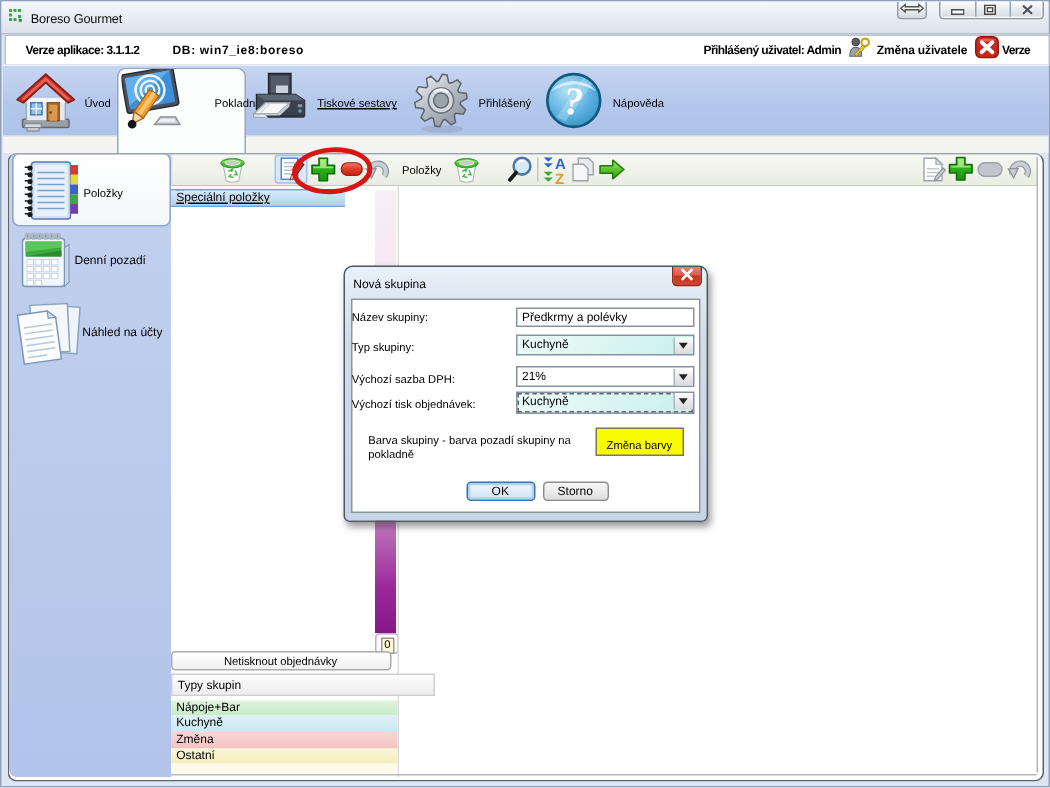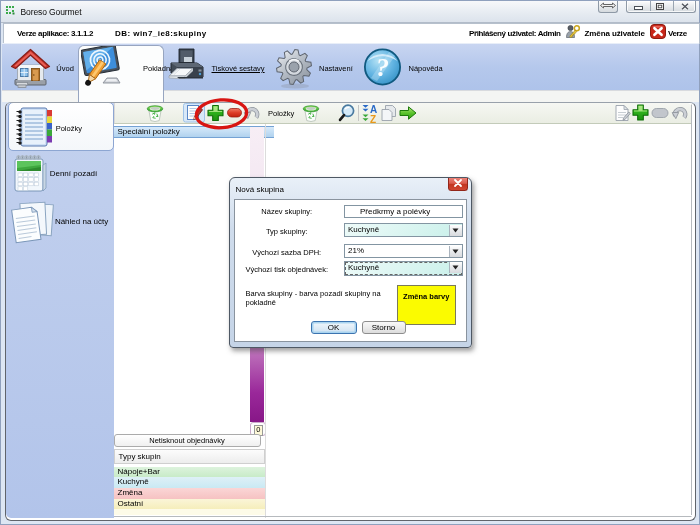--- a/index.html
+++ b/index.html
@@ -14,28 +14,28 @@
   #tab-pokladna{left:77px;top:44px;width:86px;height:57px;background:#fcfdfd;border:1px solid #97a5c0;border-bottom:none;border-radius:6px 6px 0 0;box-sizing:border-box;}
   .navtext{font-size:7.5px;color:#000;}
   #mainpanel{left:4px;top:101px;width:690.5px;height:418.5px;border:1.5px solid #60646b;border-top-color:#99a1ab;border-radius:6px;background:#fff;box-sizing:border-box;}
   #mpi{position:absolute;left:0;top:0;width:687px;height:415px;overflow:hidden;border-radius:5px;}
   
   #sidebar{left:0;top:0;width:108px;height:415px;background:linear-gradient(180deg,#c3d1ee,#b2c4ea);}
   #side-sel{left:2px;top:-1px;width:104px;height:47px;background:linear-gradient(#ffffff,#f4f7fa);border:1px solid #8da6d2;border-radius:5px;}
   .sidetext{font-size:7.5px;color:#000;}
   #strip{left:108px;top:0;width:576.5px;height:20px;background:linear-gradient(#f6f7f3,#eaede3);border-bottom:1px solid #c3cbb9;border-left:1px solid #d8d8d8;border-radius:0 5px 0 0;}
   .striptext{font-size:7.5px;color:#000;}
-  #selrow{left:107.5px;top:23px;width:160px;height:9.5px;background:linear-gradient(#d6e9fa,#b0d2ee);border-top:1px solid #74a2d4;border-bottom:1px solid #74a2d4;box-sizing:content-box;}
+  #selrow{left:107.5px;top:23px;width:116px;height:9.5px;background:linear-gradient(#d6e9fa,#b0d2ee);border-top:1px solid #74a2d4;border-bottom:1px solid #74a2d4;box-sizing:content-box;text-decoration:underline;}
   #purplebar{left:244px;top:24px;width:14px;height:295px;background:linear-gradient(#f7eef5 0%,#f2e3f0 35%,#e3c0e0 55%,#c077bd 75%,#9a289a 90%,#871787 100%);}
   #zerobadge{left:243.5px;top:319px;width:14px;height:12px;background:#fdfdfd;border:1px solid #caa8ca;border-radius:3px;}
   #vertsep{left:258.5px;top:21px;width:1px;height:395px;background:#dcdcdc;}
   #btn-netisk{left:107.5px;top:330.5px;width:147px;height:13px;background:linear-gradient(#ffffff,#f0f0f0);border:1px solid #ababab;border-radius:3px;box-sizing:border-box;}
-  #typy-hdr{left:107.5px;top:346px;width:151px;height:15px;background:linear-gradient(#fcfcfc,#ededed);border:1px solid #cfcfcf;box-sizing:border-box;}
+  #typy-hdr{left:107.5px;top:346px;width:176px;height:15px;background:linear-gradient(#fcfcfc,#ededed);border:1px solid #cfcfcf;box-sizing:border-box;}
   .trow{position:absolute;left:107.5px;width:151px;height:10.7px;font-size:8px;line-height:10.4px;padding-left:4px;box-sizing:border-box;color:#000;}
-  .dlbl{font-size:7.5px;color:#000;text-align:center;}
+  .dlbl{font-size:7.5px;color:#000;text-align:left;}
   .combo{width:119px;height:14px;border:1px solid #8395a2;box-sizing:border-box;}
   .combo span{font-size:8px;line-height:12px;padding-left:3px;display:block;}
   .cbtn{position:absolute;right:0.5px;top:0.5px;width:12px;height:11px;background:linear-gradient(#fefefe,#e8eaec 50%,#d8dade);border-left:1px solid #aab4be;display:flex;align-items:center;justify-content:center;}
 </style></head>
 <body>
 <div id="win">
   <div id="titlebar" class="ab"></div>
   <svg class="ab" style="left:5px;top:4.5px" width="9" height="9" viewBox="0 0 9 9">
       <rect x="0" y="0" width="9" height="9" fill="none"></rect>
       <g fill="#3aaa4a">
@@ -65,21 +65,21 @@
         <rect x="0.5" y="0.5" width="7" height="6" fill="#fff" stroke="#444" stroke-width="1"></rect>
         <rect x="2.2" y="2.2" width="3.6" height="2.6" fill="none" stroke="#444" stroke-width="0.9"></rect>
       </svg>
     <svg style="position:absolute;left:54px;top:2px" width="8" height="7" viewBox="0 0 8 7">
         <path d="M1 0.8 L7 6.2 M7 0.8 L1 6.2" stroke="#fff" stroke-width="2.4"></path>
         <path d="M1 0.8 L7 6.2 M7 0.8 L1 6.2" stroke="#51565e" stroke-width="1.5"></path>
       </svg>
   </div>
   <div id="inforow" class="ab"></div>
   <div class="ab b8" style="left:16px;top:27.5px;letter-spacing:-0.35px;">Verze aplikace: 3.1.1.2</div>
-  <div class="ab b8" style="left:114px;top:27.5px;letter-spacing:0.45px;">DB: win7_ie8:skupiny</div>
+  <div class="ab b8" style="left:114px;top:27.5px;letter-spacing:0.45px;">DB: win7_ie8:boreso</div>
   <div class="ab b8" style="left:468px;top:27.5px;letter-spacing:-0.38px;">Přihlášený uživatel: Admin</div>
   <div class="ab b8" style="left:583.5px;top:27.5px;letter-spacing:-0.1px;">Změna uživatele</div>
   <div class="ab b8" style="left:667px;top:27.5px;letter-spacing:-0.45px;">Verze</div>
   <svg class="ab" style="left:564px;top:22.5px" width="16" height="16" viewBox="0 0 16 16">
     <circle cx="5.5" cy="4" r="2.6" fill="#5a5f66" stroke="#3a3f45" stroke-width="0.6"></circle>
     <path d="M1.5 13.5 C1.5 9.5 3 7.5 5.5 7.5 C8 7.5 9.5 9.5 9.5 13.5 Z" fill="#9aa2ab" stroke="#5a626b" stroke-width="0.7"></path>
     <circle cx="11.8" cy="4.2" r="2.5" fill="none" stroke="#caa61e" stroke-width="1.5"></circle>
     <path d="M10.2 6.2 L4.8 12.2 L5.6 13.4 L7.2 13 L7 11.8 L8.2 11.6 L8.1 10.4 L9.4 10.3 L11.6 7.6 Z" fill="#e8c63a" stroke="#9a7d14" stroke-width="0.6"></path>
   </svg>
   <svg class="ab" style="left:648.5px;top:23px" width="16" height="15" viewBox="0 0 16 15">
@@ -87,21 +87,21 @@
     <rect x="0.5" y="0.5" width="15" height="14" rx="3.5" fill="none" stroke="#8e1b10" stroke-width="1"></rect>
     <path d="M2 2.6 Q8 5 14 2.6 Q8 0.8 2 2.6Z" fill="#e8695e" opacity="0.9"></path>
     <path d="M4.4 4.2 L11.6 10.8 M11.6 4.2 L4.4 10.8" stroke="#fff" stroke-width="2.6" stroke-linecap="round"></path>
   </svg>
   <div id="toolbar" class="ab"></div>
   <div id="whiteband" class="ab"></div>
   <div id="tab-pokladna" class="ab"></div>
   <div class="ab navtext" style="left:55.3px;top:63px;">Úvod</div>
   <div class="ab navtext" style="left:126px;top:63px;padding-left:16px;">Pokladna</div>
   <div class="ab navtext" style="left:210.5px;top:63px;text-decoration:underline;">Tiskové sestavy</div>
-  <div class="ab navtext" style="left:318px;top:63px;">Nastavení</div>
+  <div class="ab navtext" style="left:318px;top:63px;">Přihlášený</div>
   <div class="ab navtext" style="left:407.5px;top:63px;">Nápověda</div>
   <svg class="ab" style="left:9px;top:45px" width="42" height="42" viewBox="0 0 42 42">
     <rect x="5" y="33.5" width="31" height="5.5" rx="1" fill="#9aa0a8" stroke="#5f656d" stroke-width="1"></rect>
     <rect x="7.5" y="19" width="26" height="15.5" fill="#e6eaee" stroke="#9aa0a8" stroke-width="0.8"></rect>
     <path d="M7.5 19 L33.5 19 L33.5 22.5 L7.5 22.5 Z" fill="#f5f7f9"></path>
     <rect x="21.5" y="22.5" width="8" height="12" fill="#b87830" stroke="#7e4e16" stroke-width="0.9"></rect>
     <rect x="23" y="24" width="5" height="10.5" fill="#d89a50"></rect>
     <circle cx="23.8" cy="29" r="0.8" fill="#6e4210"></circle>
     <rect x="10.5" y="22.5" width="7.5" height="8" fill="#8ec2ec" stroke="#4a7aa8" stroke-width="1"></rect>
     <path d="M14.2 22.5 V30.5 M10.5 26.5 H18" stroke="#e8f2fa" stroke-width="0.9"></path>
@@ -372,21 +372,21 @@
       <svg width="18" height="10" viewBox="0 0 18 10" style="display:block;margin:0 auto">
           <path d="M6 2 L12 8 M12 2 L6 8" stroke="#fff" stroke-width="1.8" stroke-linecap="round"></path>
         </svg>
     </div>
     <div class="ab" style="left:4px;top:21px;width:233.5px;height:142.5px;background:#fff;border:1px solid #89939e;box-sizing:border-box;">
 
       <div class="ab dlbl" style="left:0px;top:7px;width:104.5px;">Název skupiny:</div>
       <div class="ab dlbl" style="left:0px;top:26.5px;width:104.5px;">Typ skupiny:</div>
       <div class="ab dlbl" style="left:0px;top:47.5px;width:104.5px;">Výchozí sazba DPH:</div>
       <div class="ab dlbl" style="left:0px;top:64.5px;width:104.5px;">Výchozí tisk objednávek:</div>
-      <div class="ab" style="left:109.5px;top:4.8px;width:119px;height:13px;background:#fff;border:1px solid #8395a2;box-sizing:border-box;font-size:8px;line-height:11px;padding-left:15px;">Předkrmy a polévky</div>
+      <div class="ab" style="left:109.5px;top:4.8px;width:119px;height:13px;background:#fff;border:1px solid #8395a2;box-sizing:border-box;font-size:8px;line-height:11px;padding-left:3px;">Předkrmy a polévky</div>
       <div class="ab combo" style="left:109.5px;top:23.2px;background:linear-gradient(135deg,#eefbf9,#c9f0ea);">
           <span>Kuchyně</span>
           <div class="cbtn">
             <svg width="7" height="5" viewBox="0 0 7 5">
               <path d="M0.5 0.5 L6.5 0.5 L3.5 4.5 Z" fill="#222"></path>
             </svg>
           </div>
         </div>
       <div class="ab combo" style="left:109.5px;top:44.4px;background:#fff;">
           <span>21%</span>
@@ -398,21 +398,21 @@
         </div>
       <div class="ab combo" style="left:109.5px;top:60.5px;height:15.5px;background:linear-gradient(135deg,#eefbf9,#c9f0ea);outline:1px dashed #666;outline-offset:-2px;">
           <span>Kuchyně</span>
           <div class="cbtn">
             <svg width="7" height="5" viewBox="0 0 7 5">
               <path d="M0.5 0.5 L6.5 0.5 L3.5 4.5 Z" fill="#222"></path>
             </svg>
           </div>
         </div>
       <div class="ab" style="left:11px;top:88.5px;width:142px;font-size:7.5px;line-height:9px;color:#000;">Barva skupiny - barva pozadí skupiny na pokladně</div>
-      <div class="ab" style="left:162px;top:85px;width:59.5px;height:40px;background:#fbfb00;border:1px solid #7a7a5a;box-sizing:border-box;text-align:center;font-size:7.5px;line-height:21px;color:#000;font-weight:bold;">Změna barvy</div>
+      <div class="ab" style="left:162px;top:85px;width:59.5px;height:19px;background:#fbfb00;border:1px solid #7a7a5a;box-sizing:border-box;text-align:center;font-size:7.5px;line-height:21px;color:#000;">Změna barvy</div>
       <div class="ab" style="left:76px;top:120.9px;width:46px;height:13.5px;background:linear-gradient(#f2f8fd,#e0ecf6 50%,#cfe2f2);border:1px solid #3c74b0;border-radius:3px;box-shadow:inset 0 0 0 1.5px #a9d4f0;box-sizing:border-box;text-align:center;font-size:8px;line-height:11px;color:#000;">OK</div>
       <div class="ab" style="left:127px;top:120.9px;width:44px;height:13.5px;background:linear-gradient(#f8f8f8,#ececec 50%,#dcdcdc);border:1px solid #8e8e8e;border-radius:3px;box-sizing:border-box;text-align:center;font-size:8px;line-height:11px;color:#000;">Storno</div>
     </div>
   </div>
   <svg class="ab" style="left:192px;top:95px" width="58" height="37" viewBox="0 0 58 37">
     <ellipse cx="28.5" cy="17.8" rx="25.2" ry="13.9" fill="none" stroke="#d81512" stroke-width="3.3" transform="rotate(-4 28.5 18)"></ellipse>
   </svg>
 </div>
 
 </body></html>

